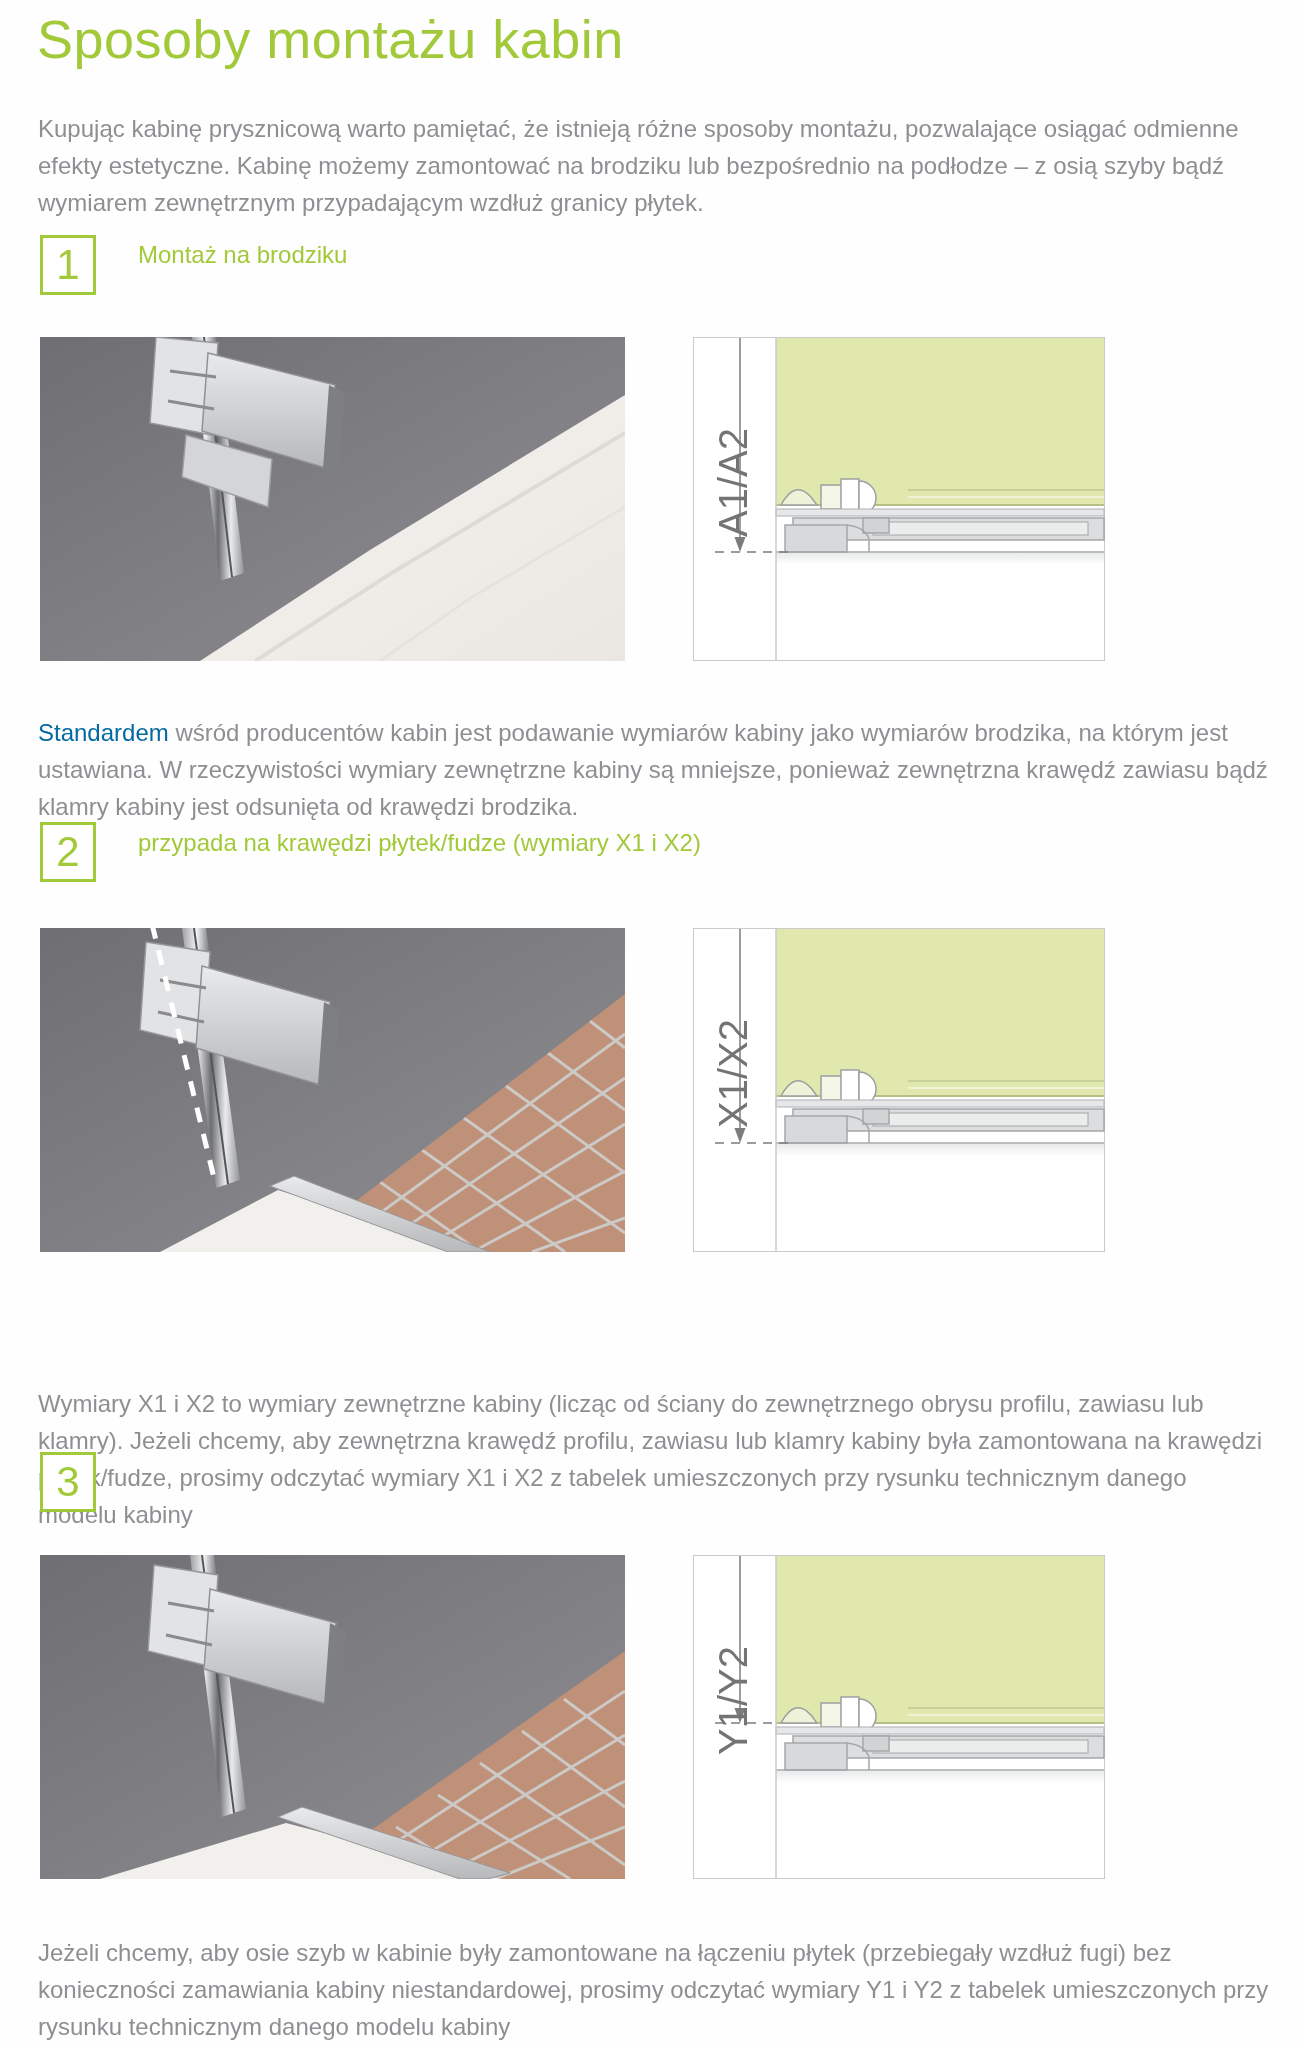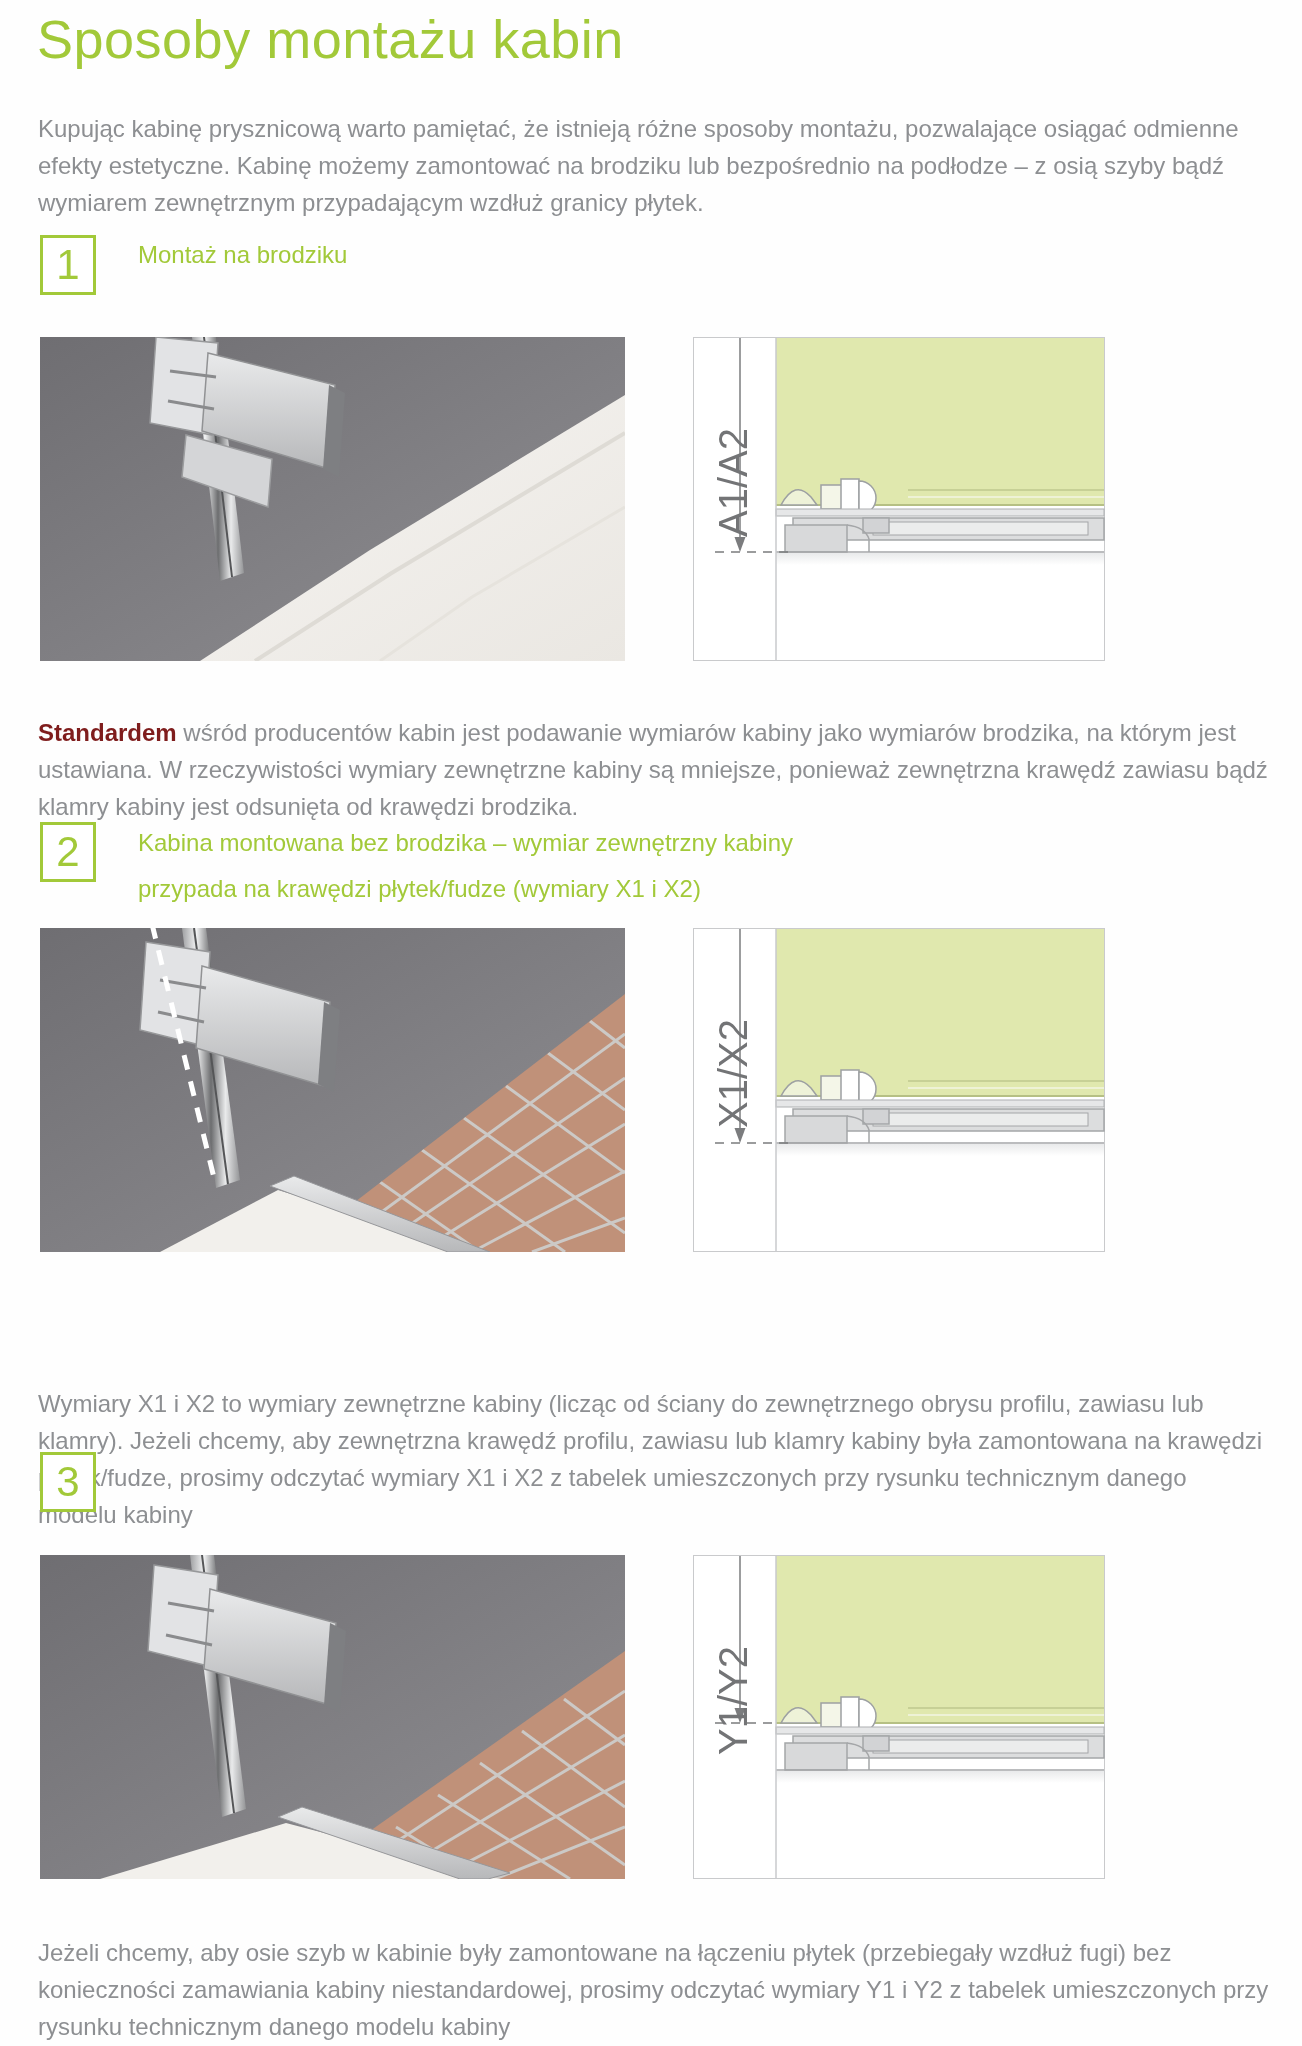--- a/index.html
+++ b/index.html
@@ -14,21 +14,21 @@
   .page-title{
     position:absolute;left:37px;top:8px;
     font-size:54px;font-weight:400;letter-spacing:.5px;
     color:var(--accent,#a2c939);
   }
   .intro,.para{
     position:absolute;left:38px;width:1232px;
     font-size:24px;line-height:37px;
     color:var(--body-text,#8d8f92);
   }
-  .para .lead{font-weight:700;color:#7f1d1d;}
+  .para .lead{font-weight:400;color:#0369a1;}
   .badge{
     position:absolute;left:40px;width:50px;height:54px;
     border:3px solid var(--accent,#a2c939);
     display:flex;align-items:center;justify-content:center;
     background:#fff;
   }
   .badge span{
     font-size:42px;line-height:1;color:var(--accent,#a2c939);
   }
   .heading{
@@ -130,21 +130,20 @@
       <text transform="translate(54,200) rotate(-90)" font-size="40" fill="#737476">A1/A2</text>
     </svg>
   </div>
 
   <p class="para" style="top:690px"><span class="lead">Standardem</span><span> wśród producentów kabin jest podawanie wymiarów kabiny jako wymiarów brodzika, na którym jest ustawiana. W rzeczywistości wymiary zewnętrzne kabiny są mniejsze, ponieważ zewnętrzna krawędź zawiasu bądź klamry kabiny jest odsunięta od krawędzi brodzika.</span></p>
 
   <div class="badge" style="top:822px">
     <span>2</span>
   </div>
   <div class="heading" style="top:820px">
-    <div>Kabina montowana bez brodzika – wymiar zewnętrzny kabiny</div>
     <div>przypada na krawędzi płytek/fudze (wymiary X1 i X2)</div>
   </div>
 
   <div class="photo" style="top:928px">
     <svg viewBox="0 0 585 324" preserveAspectRatio="none">
       <defs>
           <clipPath id="tclip2">
             <polygon points="585,66 250,324 585,324"></polygon>
           </clipPath>
         </defs>

